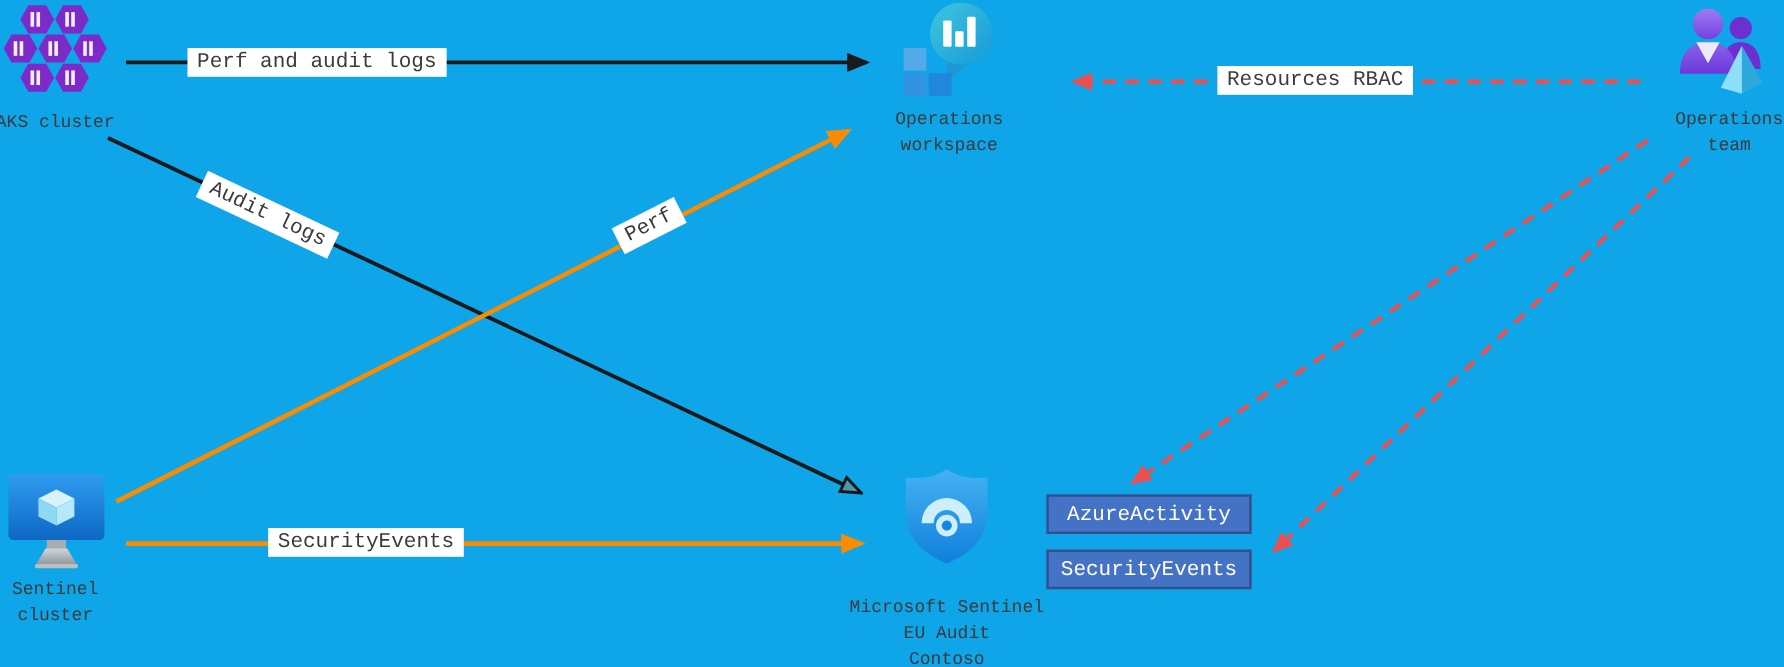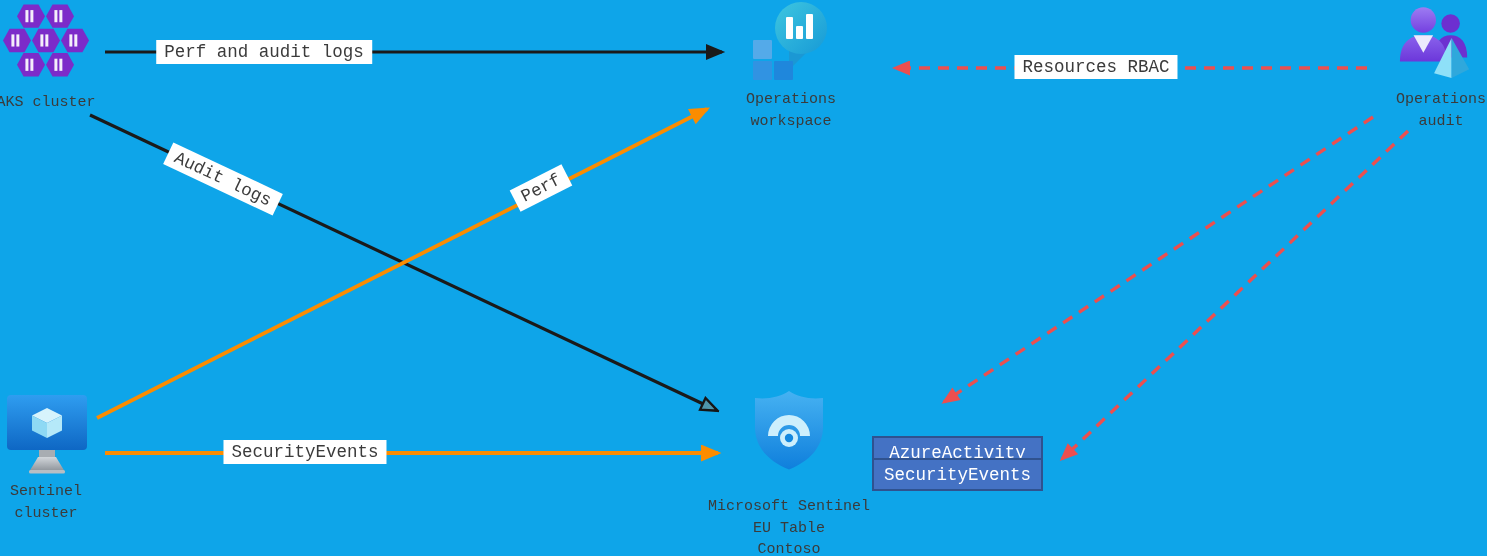--- a/index.html
+++ b/index.html
@@ -133,21 +133,21 @@
       <path d="M41,57 C41,41 47,34 57,34 C67,34 74,41 74,57 Z" fill="#6d2fd0"></path>
       <circle cx="29" cy="18.5" r="13" fill="url(#gPur1)"></circle>
       <path d="M5,61 C5,42 15,34 29,34 C43,34 53,42 53,61 Z" fill="url(#gPur2)"></path>
       <polygon points="19,34 39,34 29,52" fill="#eceafc"></polygon>
       <polygon points="58,37 40,73 58,78" fill="#8ee0f8"></polygon>
       <polygon points="58,37 58,78 76,69" fill="#2fa8dc"></polygon>
     </svg>
   </div>
   <div class="node-label" style="left:1441px;top:89px">
     <div>Operations</div>
-    <div>audit</div>
+    <div>team</div>
   </div>
 
   <div class="node-icon" style="left:6px;top:393px">
     <svg width="82" height="86" viewBox="0 0 82 86">
       <defs>
         <linearGradient id="gMon" x1="0" y1="0" x2="0" y2="1">
           <stop offset="0" stop-color="#2f9df0"></stop>
             <stop offset="1" stop-color="#0e67c4"></stop>
         </linearGradient>
         <linearGradient id="gStand" x1="0" y1="0" x2="0" y2="1">
@@ -178,24 +178,24 @@
         </linearGradient>
       </defs>
       <path d="M42,3 C51,9 63,11.5 76,10 L76,39 C76,59.5 62,73.5 42,81.5 C22,73.5 8,59.5 8,39 L8,10 C21,11.5 33,9 42,3 Z" fill="url(#gShield)"></path>
       <path d="M21,48 A21,21 0 0 1 63,48 L53,48 A11,11 0 0 0 31,48 Z" fill="#cdeffc"></path>
       <circle cx="42" cy="50" r="9" fill="#cdeffc"></circle>
       <circle cx="42" cy="50" r="4.2" fill="#1488df"></circle>
     </svg>
   </div>
   <div class="node-label" style="left:789px;top:496px">
     <div>Microsoft Sentinel</div>
-    <div>EU Table</div>
+    <div>EU Audit</div>
     <div>Contoso</div>
   </div>
 
-  <div class="table-box" style="left:872px;top:436px">
+  <div class="table-box" style="left:872px;top:412px">
     <span>AzureActivity</span>
   </div>
   <div class="table-box" style="left:872px;top:458px">
     <span>SecurityEvents</span>
   </div>
 
 </div>
 
 </body></html>

